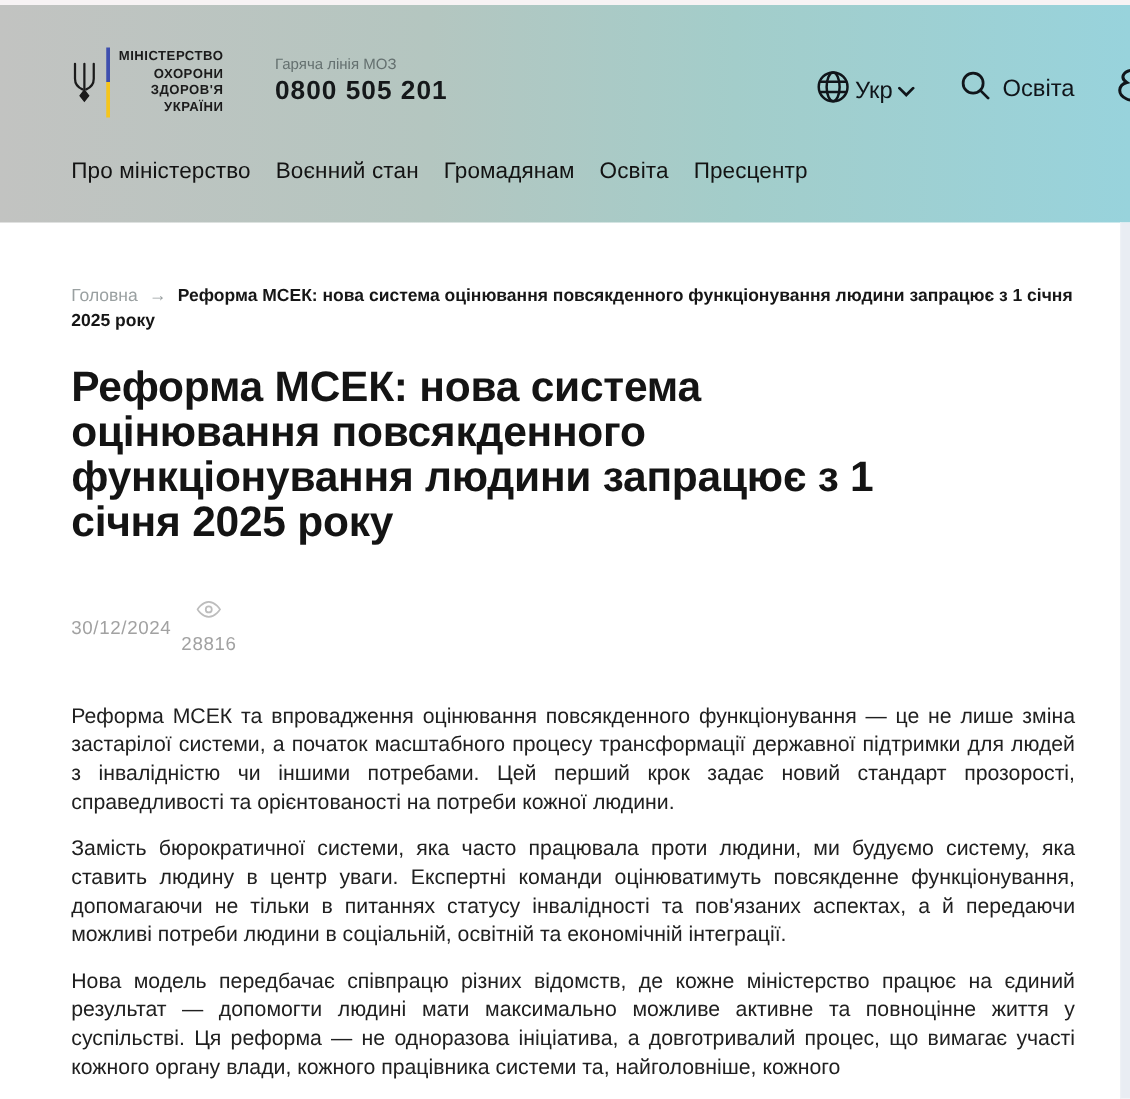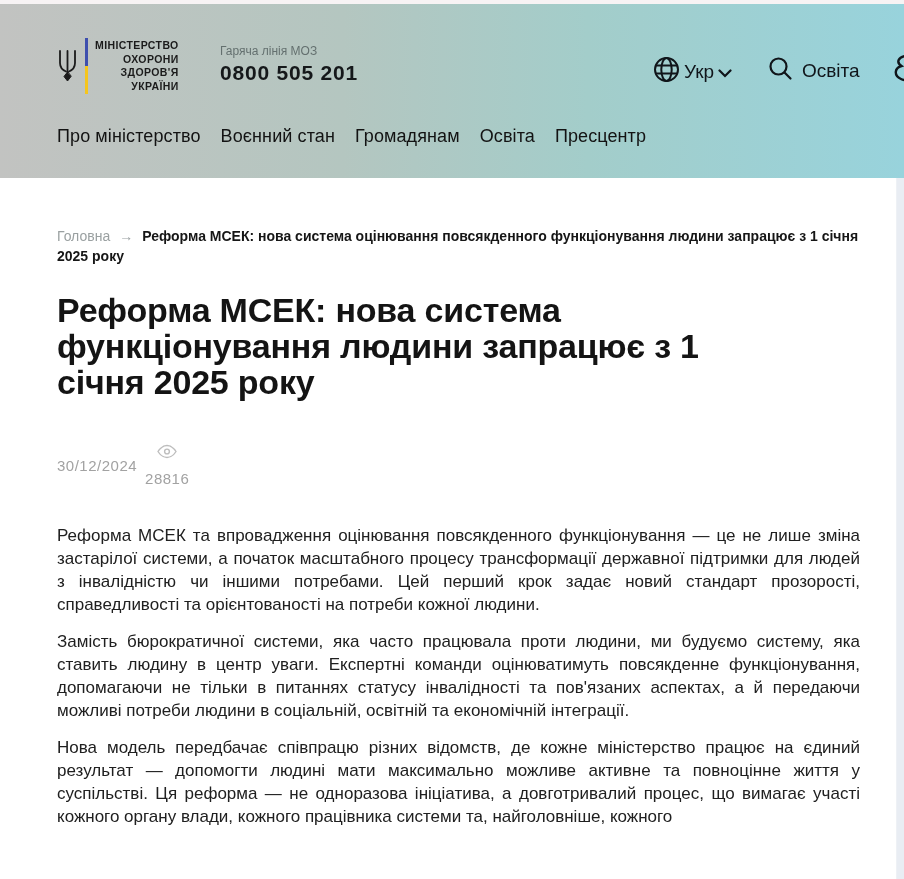--- a/index.html
+++ b/index.html
@@ -177,20 +177,21 @@
 
 <main class="main">
 
   <div class="breadcrumb">
     <span class="bc-home">Головна</span><span class="bc-sep">→</span><span class="bc-current">Реформа МСЕК: нова система оцінювання повсякденного функціонування людини запрацює з 1 січня 2025 року</span>
   </div>
 
   <h1 class="page-title">
 
   <div>Реформа МСЕК: нова система</div>
+      <div>оцінювання повсякденного</div>
       <div>функціонування людини запрацює з 1</div>
       <div>січня 2025 року</div>
     </h1>
 
   <div class="meta-row">
     <span>30/12/2024</span>
     <span class="meta-views">
       <span>
         <svg width="20" height="15" viewBox="0 0 20 15" fill="none" stroke="#bdbdbd" stroke-width="1.4">
           <path d="M1 7.5S4.6 1.5 10 1.5s9 6 9 6-3.6 6-9 6-9-6-9-6z"></path>

